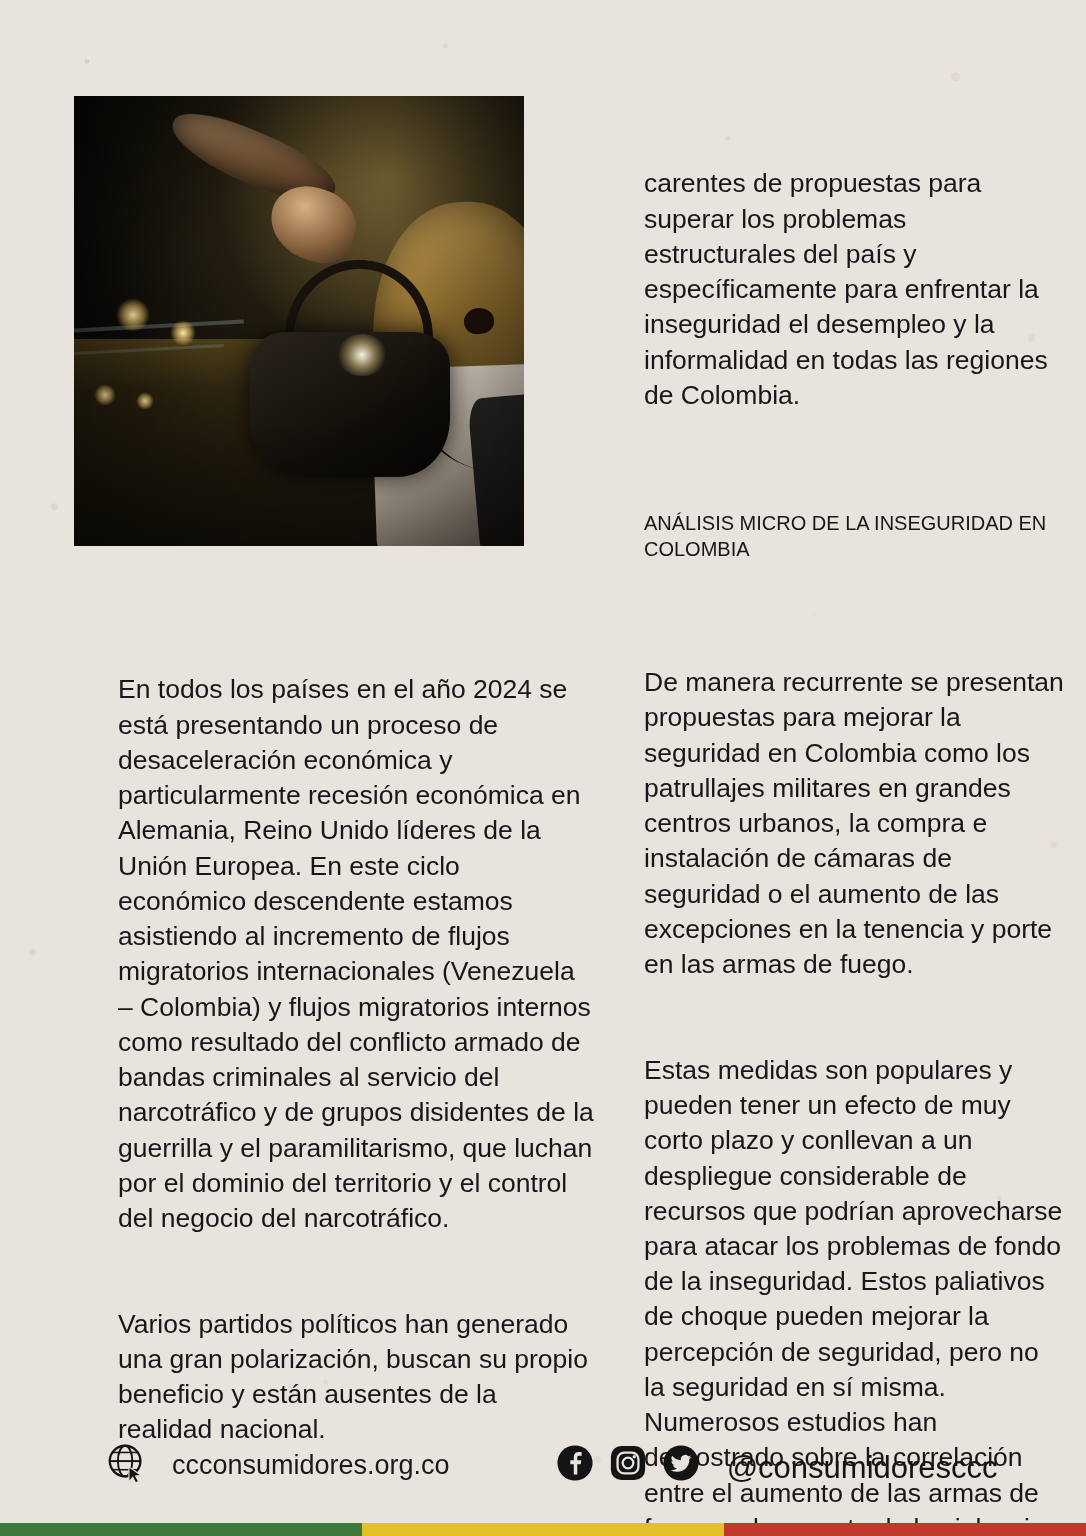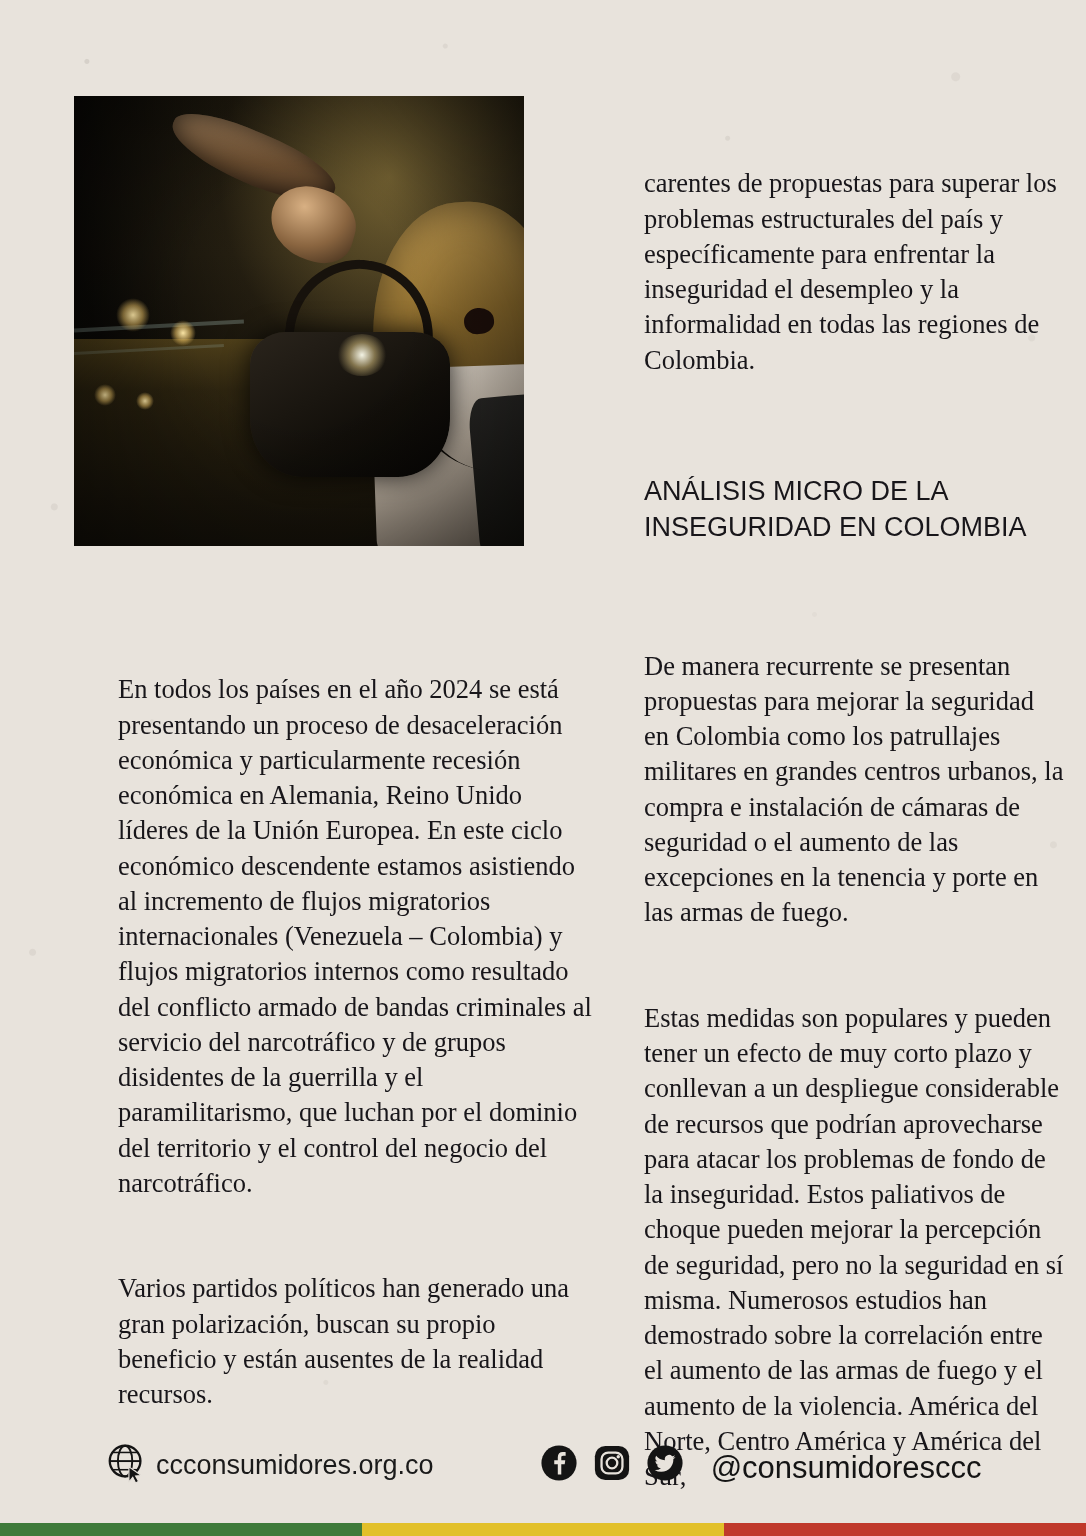--- a/index.html
+++ b/index.html
@@ -205,45 +205,45 @@
     font-size: 26.5px;
     line-height: 1.33;
     color: #18161a;
     white-space: pre-wrap;
   }
   .col-left .body-text {
     margin-top: 56px;
     margin-left: 44px;
   }
   .col-right .body-text { }
-  .para { margin: 0 0 0 0; font-family: Liberation Serif, serif; }
+  .para { margin: 0 0 0 0; }
   .para + .para { margin-top: 26px; }
   .heading {
-    font-size: 27px;
+    font-size: 20px;
     line-height: 1.33;
     color: #18161a;
     white-space: pre-wrap;
     margin: 26px 0;
   }
 
   
   .footer {
     position: absolute;
     left: 0;
     right: 0;
     bottom: 28px;
     height: 86px;
     display: flex;
     align-items: center;
   }
   .footer-left {
     display: flex;
     align-items: center;
     margin-left: 104px;
-    gap: 6px;
+    gap: 22px;
   }
   .footer-right {
     display: flex;
     align-items: flex-end;
     margin-left: 106px;
     gap: 15px;
   }
   .site-url {
     font-size: 27px;
     color: #1a1a1a;
@@ -289,21 +289,21 @@
         <div class="strap"></div>
         <div class="strap2"></div>
         <div class="bag"></div>
         <div class="hand"></div>
         <div class="spark"></div>
         <div class="vignette"></div>
       </div>
 
       <div class="body-text">
         <p class="para">En todos los países en el año 2024 se está presentando un proceso de desaceleración económica y particularmente recesión económica en Alemania, Reino Unido líderes de la Unión Europea. En este ciclo económico descendente estamos asistiendo al incremento de flujos migratorios internacionales (Venezuela – Colombia) y flujos migratorios internos como resultado del conflicto armado de bandas criminales al servicio del narcotráfico y de grupos disidentes de la guerrilla y el paramilitarismo, que luchan por el dominio del territorio y el control del negocio del narcotráfico.</p>
-        <p class="para" style="margin-top:0">Varios partidos políticos han generado una gran polarización, buscan su propio beneficio y están ausentes de la realidad recursos.</p>
+        <p class="para" style="margin-top:0">Varios partidos políticos han generado una gran polarización, buscan su propio beneficio y están ausentes de la realidad nacional.</p>
       </div>
     </div>
 
     <div class="col-right">
       <div class="body-text">
         <p class="para">carentes de propuestas para superar los problemas estructurales del país y específicamente para enfrentar la inseguridad el desempleo y la informalidad en todas las regiones de Colombia.</p>
         <p class="heading">ANÁLISIS MICRO DE LA INSEGURIDAD EN COLOMBIA</p>
         <p class="para" style="margin-top:6px">De manera recurrente se presentan propuestas para mejorar la seguridad en Colombia como los patrullajes militares en grandes centros urbanos, la compra e instalación de cámaras de seguridad o el aumento de las excepciones en la tenencia y porte en las armas de fuego.</p>
         <p class="para" style="margin-top:0">Estas medidas son populares y pueden tener un efecto de muy corto plazo y conllevan a un despliegue considerable de recursos que podrían aprovecharse para atacar los problemas de fondo de la inseguridad. Estos paliativos de choque pueden mejorar la percepción de seguridad, pero no la seguridad en sí misma. Numerosos estudios han demostrado sobre la correlación entre el aumento de las armas de fuego y el aumento de la violencia. América del Norte, Centro América y América del Sur,</p>
       </div>

